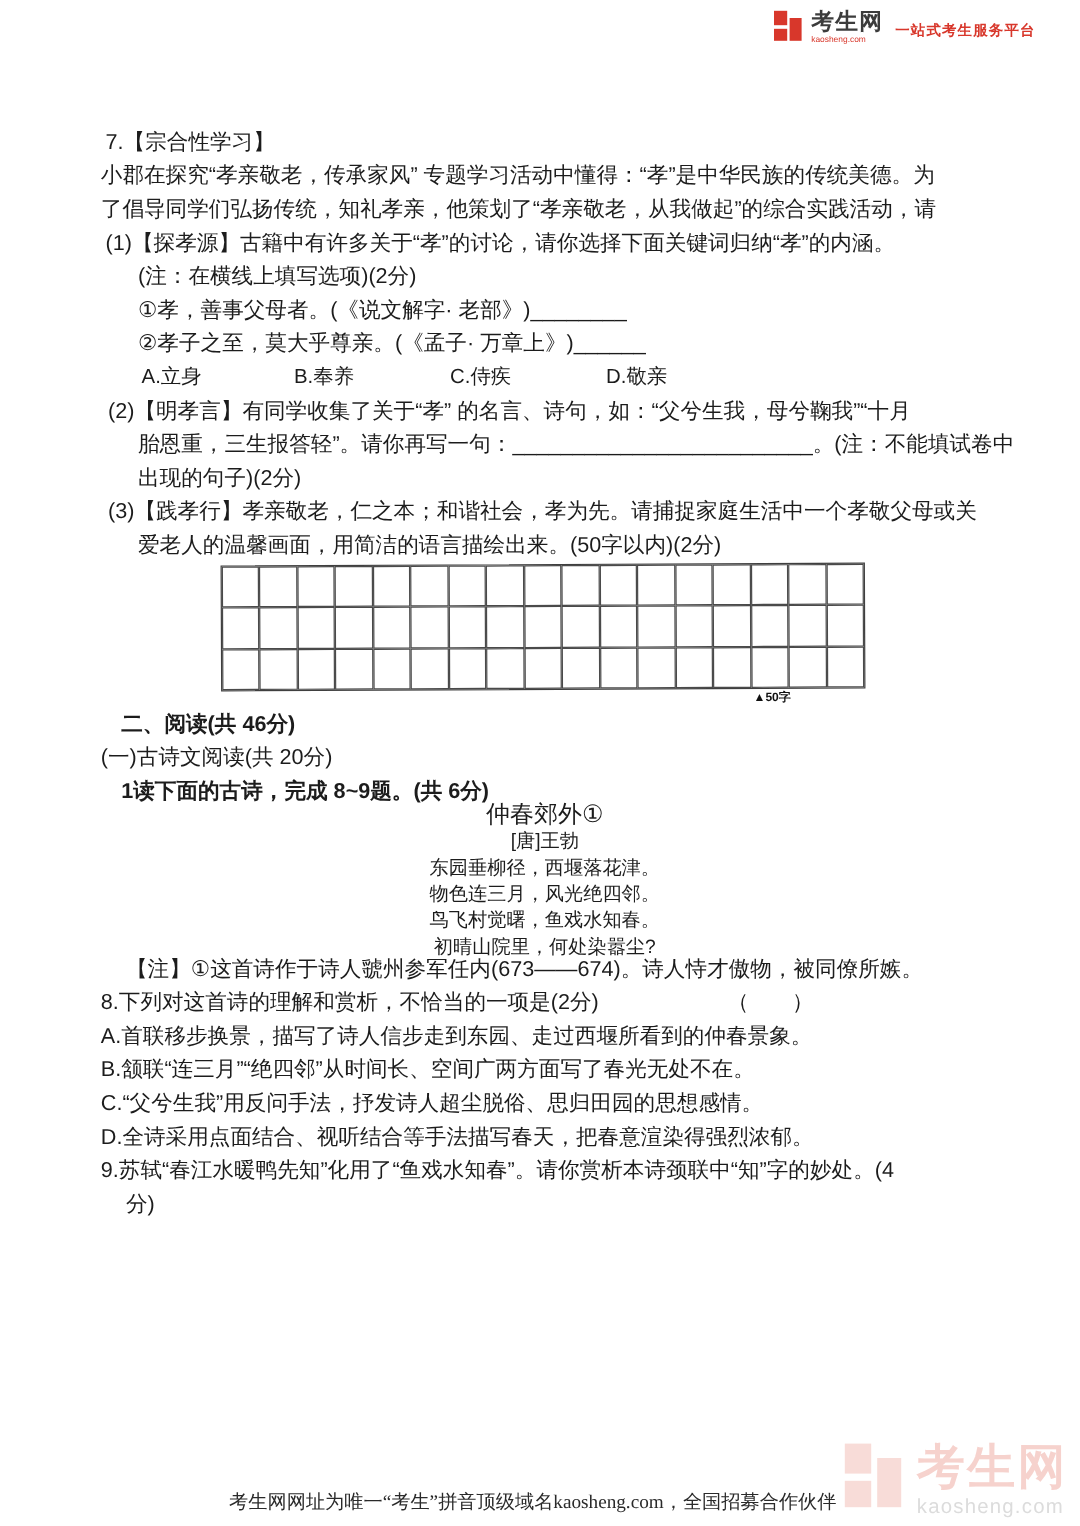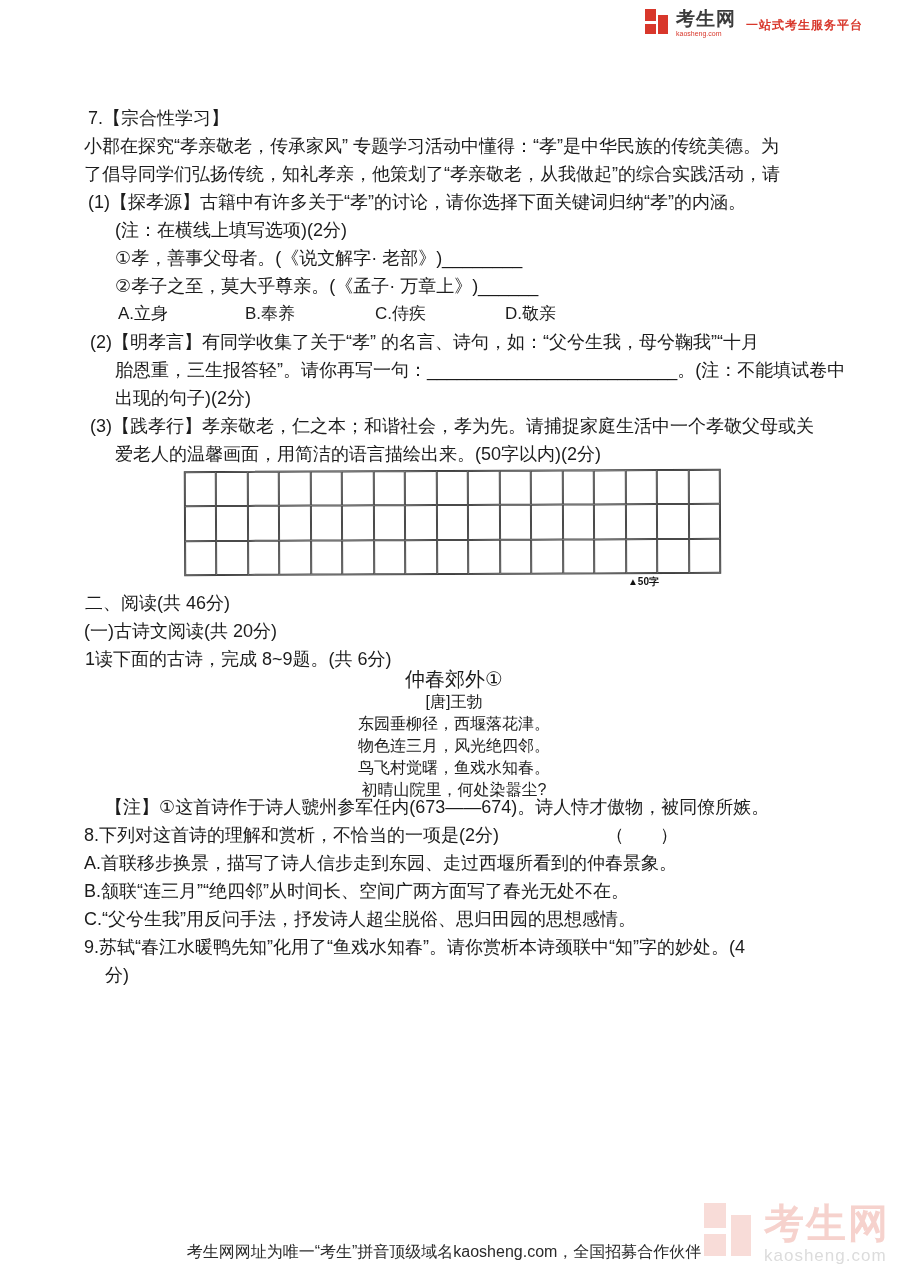--- a/index.html
+++ b/index.html
@@ -15,21 +15,21 @@
   .logo-ic .b3{position:absolute;left:13px;top:6px;width:10px;height:19px;background:#d8372b;}
   .hdr-brandbox{margin-left:5px;line-height:1;}
   .hdr-brand{font-size:19px;font-weight:bold;color:#3c3c3c;letter-spacing:1px;}
   .hdr-domain{font-size:7px;color:#d8372b;margin-top:2px;}
   .hdr-tag{margin-left:10px;margin-top:8px;font-size:12px;font-weight:bold;color:#d8372b;letter-spacing:1px;}
 
   
   .content{position:absolute;left:84px;top:104px;width:740px;}
   .line{line-height:28px;font-size:18px;white-space:nowrap;}
   .ind4{margin-left:4px;} .ind6{margin-left:6px;} .ind31{margin-left:31px;} .ind21{margin-left:21px;}
-  .ind1{margin-left:1px;} .ind11{}
+  .ind1{margin-left:17px;font-weight:bold;} .ind11{}
   .opt-row{display:flex;line-height:28px;font-size:17px;}
   .opt-row span{display:inline-block;width:130px;}
   .opt-row span:first-child{margin-left:34px;width:127px;}
 
   
   .grid-wrap{margin-left:100px;margin-top:2px;width:517px;}
   .agrid{display:grid;width:537px;height:105px;border:1.5px solid #3f3f3f;box-sizing:border-box;
          transform:rotate(-0.25deg);}
   .agrid .cell{border:1px solid #4a4a4a;}
   .grid-label{width:537px;text-align:right;padding-right:62px;box-sizing:border-box;
@@ -39,21 +39,21 @@
   .poem{text-align:center;margin-top:-6px;}
   .poem-title{font-size:20px;line-height:24px;}
   .poem-line{font-size:16px;line-height:22px;}
   .note{margin-top:-8px;}
 
   .q8stem{position:relative;}
   .q8stem .bracket{position:absolute;left:522px;top:0;}
 
   
   .footer{position:absolute;left:0;top:1242px;width:888px;text-align:center;
-          font-family:Liberation Sans, sans-serif;font-size:16px;color:#2a2a2a;}
+          font-family:Liberation Serif, serif;font-size:16px;color:#2a2a2a;}
 
   
   .wm{position:absolute;right:10px;top:1203px;display:flex;align-items:flex-start;opacity:1;}
   .wm-ic{position:relative;width:52px;height:58px;flex:0 0 auto;}
   .wm-ic .b1{position:absolute;left:0;top:0;width:22px;height:25px;background:#f8dcd8;}
   .wm-ic .b2{position:absolute;left:0;top:31px;width:22px;height:22px;background:#f8dcd8;}
   .wm-ic .b3{position:absolute;left:27px;top:12px;width:20px;height:41px;background:#f8dcd8;}
   .wm-txt{margin-left:8px;line-height:1;}
   .wm-brand{font-size:40px;font-weight:bold;color:#f6d2cd;letter-spacing:2px;}
   .wm-domain{font-size:17px;color:#dcdcdc;margin-top:4px;letter-spacing:1px;}
@@ -171,20 +171,21 @@
     </div>
     <div class="line ind21 note">【注】①这首诗作于诗人虢州参军任内(673——674)。诗人恃才傲物，被同僚所嫉。</div>
 
     <div class="line q8stem">
       <span>8.下列对这首诗的理解和赏析，不恰当的一项是(2分)</span>
       <span class="bracket">（　　）</span>
     </div>
     <div class="line ind11">A.首联移步换景，描写了诗人信步走到东园、走过西堰所看到的仲春景象。</div>
     <div class="line ind11">B.颔联“连三月”“绝四邻”从时间长、空间广两方面写了春光无处不在。</div>
     <div class="line ind11">C.“父兮生我”用反问手法，抒发诗人超尘脱俗、思归田园的思想感情。</div>
+    <div class="line ind11">D.全诗采用点面结合、视听结合等手法描写春天，把春意渲染得强烈浓郁。</div>
 
     <div class="line">9.苏轼“春江水暖鸭先知”化用了“鱼戏水知春”。请你赏析本诗颈联中“知”字的妙处。(4</div>
     <div class="line ind21">分)</div>
 
   </div>
 
   <div class="wm">
     <div class="wm-ic">
       <div class="b1"></div>
         <div class="b2"></div>

